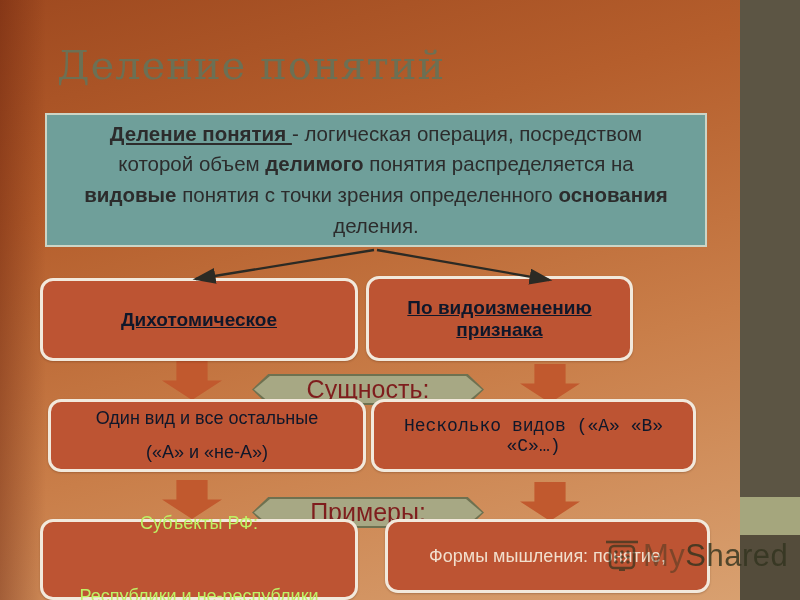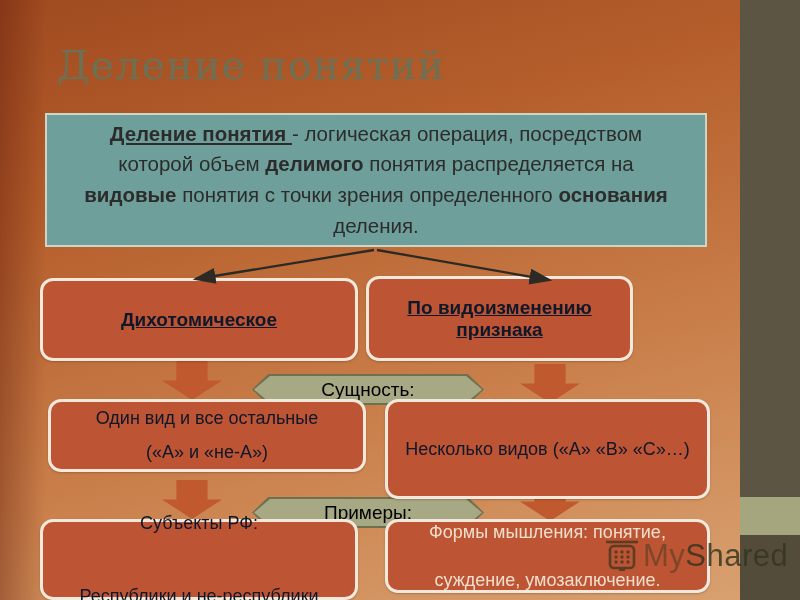--- a/index.html
+++ b/index.html
@@ -35,39 +35,39 @@
   .node {
     position:absolute; background:#bd5433; border:3px solid #f2e9dc; border-radius:13px;
     box-sizing:border-box; display:flex; flex-direction:column; align-items:center;
     justify-content:center; text-align:center; color:#0f172a; z-index:3;
     box-shadow:0 1px 2px rgba(60,20,5,0.25);
   }
   .node .hdr { font-size:19px; font-weight:bold; text-decoration:underline; }
   .node .ln  { font-size:18px; display:block; }
   .gap2 > .ln + .ln { margin-top:13px; }
   .tight { line-height:1.35; font-size:18px; color:#f1dfcd; }
-  .examples-col { color:#0f172a;gap:39px; }
+  .examples-col { color:#bef264;gap:39px; }
 
   .n-h-left  { left:40px;  top:278px; width:318px; height:83px; }
   .n-h-right { left:366px; top:276px; width:267px; height:85px;text-align:center; }
   .n-e-left  { left:48px;  top:399px; width:318px; height:73px; }
-  .n-e-right { left:385px; top:399px; width:325px; height:100px; }
+  .n-e-right { left:371px; top:399px; width:325px; height:73px;font-family:Liberation Mono, monospace; }
   .n-x-left  { left:40px;  top:519px; width:318px; height:81px; }
   .n-x-right { left:385px; top:519px; width:325px; height:74px;gap:24px; }
 
   .badge-outer {
     position:absolute; left:252px; width:232px; height:31px; z-index:2;
     clip-path:polygon(7% 0, 93% 0, 100% 50%, 93% 100%, 7% 100%, 0 50%);
     background:#6e7150;
   }
   .badge-inner {
     position:absolute; left:2px; top:2px; right:2px; bottom:2px;
     clip-path:polygon(7% 0, 93% 0, 100% 50%, 93% 100%, 7% 100%, 0 50%);
     background:#a7a884; display:flex; align-items:center; justify-content:center;
-    font-size:19px; color:#000000;
+    font-size:25px; color:#7f1d1d;
   }
   .badge-essence  { top:374px; }
   .badge-examples { top:497px;text-align:right; }
 
   .block-arrow {
     position:absolute; width:60px; height:39px; background:#c1592e; z-index:2;
     clip-path:polygon(24% 0, 76% 0, 76% 50%, 100% 50%, 50% 100%, 0 50%, 24% 50%);
   }
   .ba-1l { left:162px; top:361px; }
   .ba-1r { left:520px; top:364px; }
@@ -129,21 +129,20 @@
   <div class="node n-e-right">
     <span class="ln">Несколько видов («А» «В» «С»…)</span>
   </div>
 
   <div class="node n-x-left gap2 examples-col">
     <span class="ln">Субъекты РФ:</span>
     <span class="ln">Республики и не-республики</span>
   </div>
   <div class="node n-x-right tight">
     <span class="ln">Формы мышления: понятие,</span>
-    <span class="ln">суждение, умозаключение.</span>
   </div>
 
   <svg class="arrows-svg" width="800" height="600">
     <defs>
       <marker id="ah" markerWidth="11" markerHeight="8" refX="8.5" refY="3.5" orient="auto">
         <path d="M0,0 L10,3.5 L0,7 z" fill="#2b2a24"></path>
       </marker>
     </defs>
     <line x1="374" y1="250" x2="196" y2="279" stroke="#2b2a24" stroke-width="2.3" marker-end="url(#ah)"></line>
     <line x1="377" y1="250" x2="549" y2="280" stroke="#2b2a24" stroke-width="2.3" marker-end="url(#ah)"></line>

